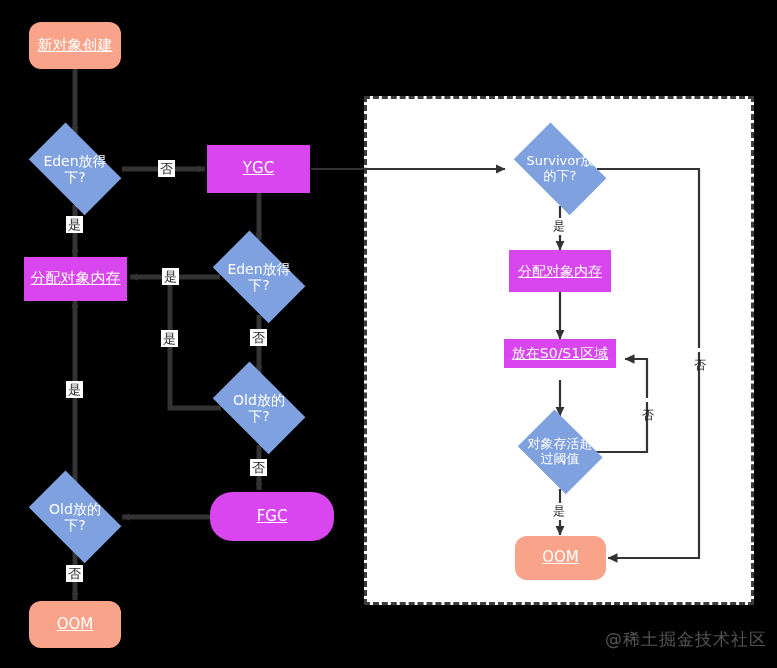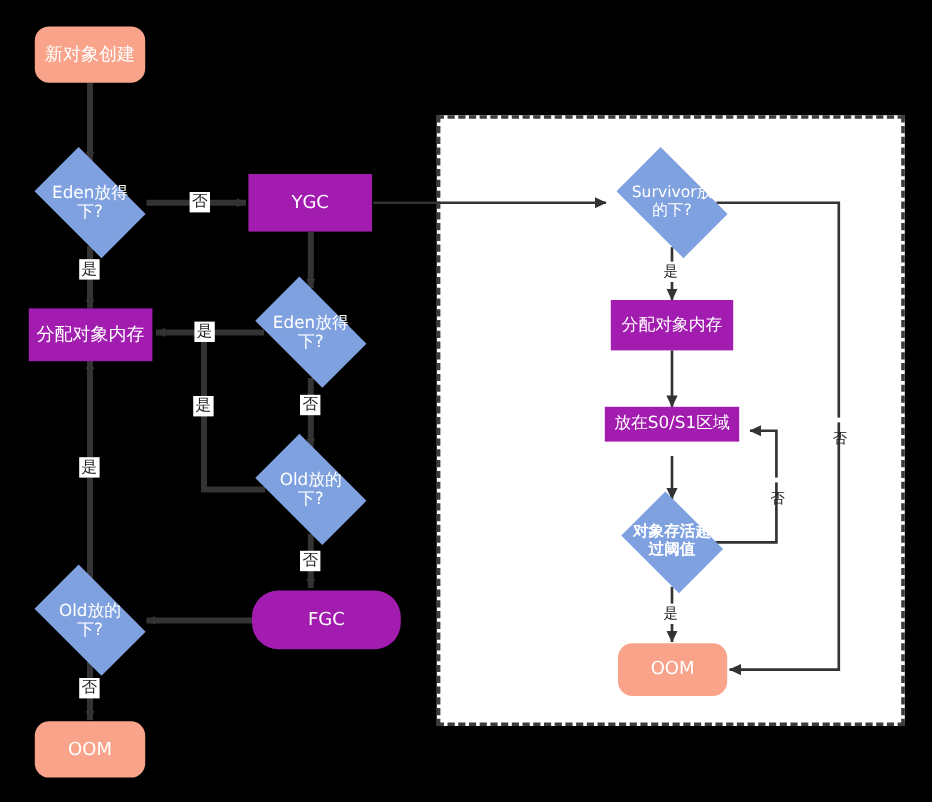--- a/index.html
+++ b/index.html
@@ -39,21 +39,21 @@
     box-sizing: border-box;
     display: flex;
     align-items: center;
     justify-content: center;
     text-align: center;
     color: #ffffff;
     line-height: 1.15;
     white-space: pre-line;
   }
   .node.rect {
-    background: #a21caf;
+    background: #d946ef;
   }
   .node.rounded {
     background: #F9A48A;
     border-radius: 12px;
   }
   .node.diamond {
     background: transparent;
   }
   .node.diamond .dia-shape {
     position: absolute;
@@ -65,20 +65,21 @@
     background: #7FA1E0;
   }
   .node.diamond .dia-label {
     position: relative;
     z-index: 2;
     width: 100%;
   }
   .node .lbl {
     position: relative;
     z-index: 2;
+    text-decoration: underline;
   }
   
   .edge-label {
     position: absolute;
     background: #ffffff;
     color: #222222;
     font-size: 13px;
     line-height: 15px;
     padding: 1px 2px;
     text-align: center;
@@ -204,21 +205,21 @@
   </div>
 
   <div class="node rect" style="left:509px; top:250px; width:102px; height:42px; font-size:14px;">
     <span class="lbl">分配对象内存</span>
   </div>
 
   <div class="node rect" style="left:504px; top:339px; width:112px; height:29px; font-size:14px;">
     <span class="lbl">放在S0/S1区域</span>
   </div>
 
-  <div class="node diamond" style="left:512px; top:415px; width:96px; height:74px; font-size:13px;font-weight:bold;">
+  <div class="node diamond" style="left:512px; top:415px; width:96px; height:74px; font-size:13px;">
     <span class="dia-shape"></span>
     <span class="dia-label">对象存活超
 过阈值</span>
   </div>
 
   <div class="node rounded" style="left:515px; top:536px; width:91px; height:44px; font-size:15px;">
     <span class="lbl">OOM</span>
   </div>
 
   <div class="edge-label" style="left:158px; top:160px;">否</div>
@@ -238,14 +239,15 @@
   <div class="edge-label" style="left:66px; top:565px;">否</div>
 
   <div class="edge-label" style="left:551px; top:218px; font-size:12px;">是</div>
 
   <div class="edge-label vert" style="left:691px; top:348px; font-size:12px;">否</div>
 
   <div class="edge-label vert" style="left:639px; top:398px; font-size:12px;">否</div>
 
   <div class="edge-label" style="left:551px; top:503px; font-size:12px;">是</div>
 
+  <div class="watermark" style="left:605px; top:628px;">@稀土掘金技术社区</div>
 
 </div>
 
 </body></html>

